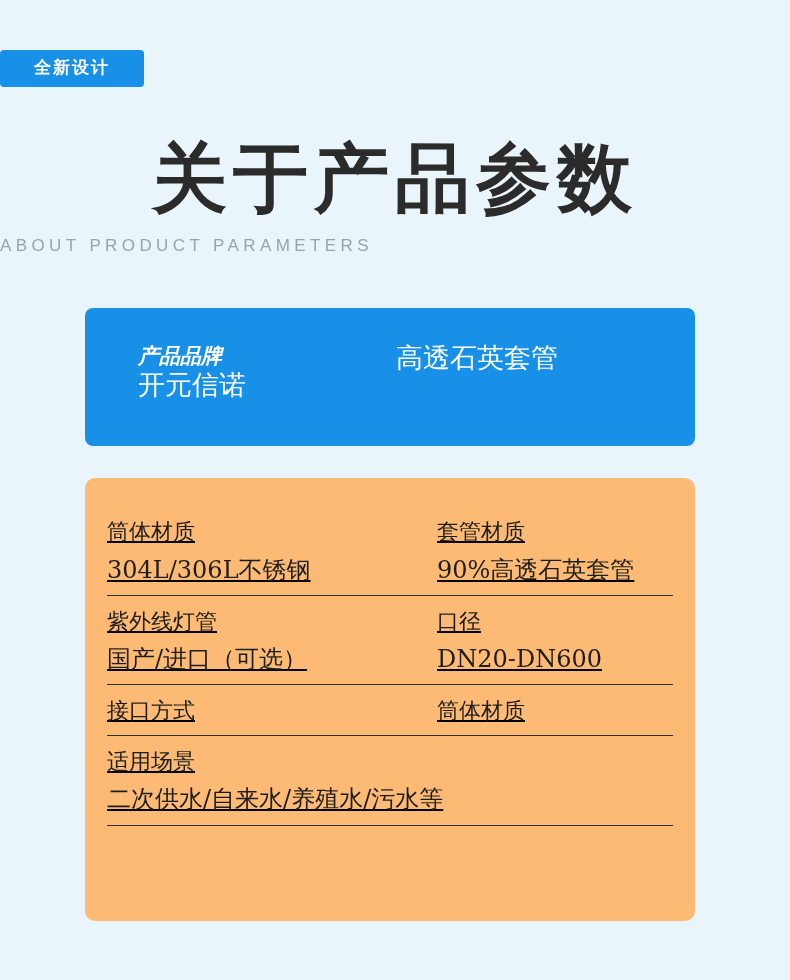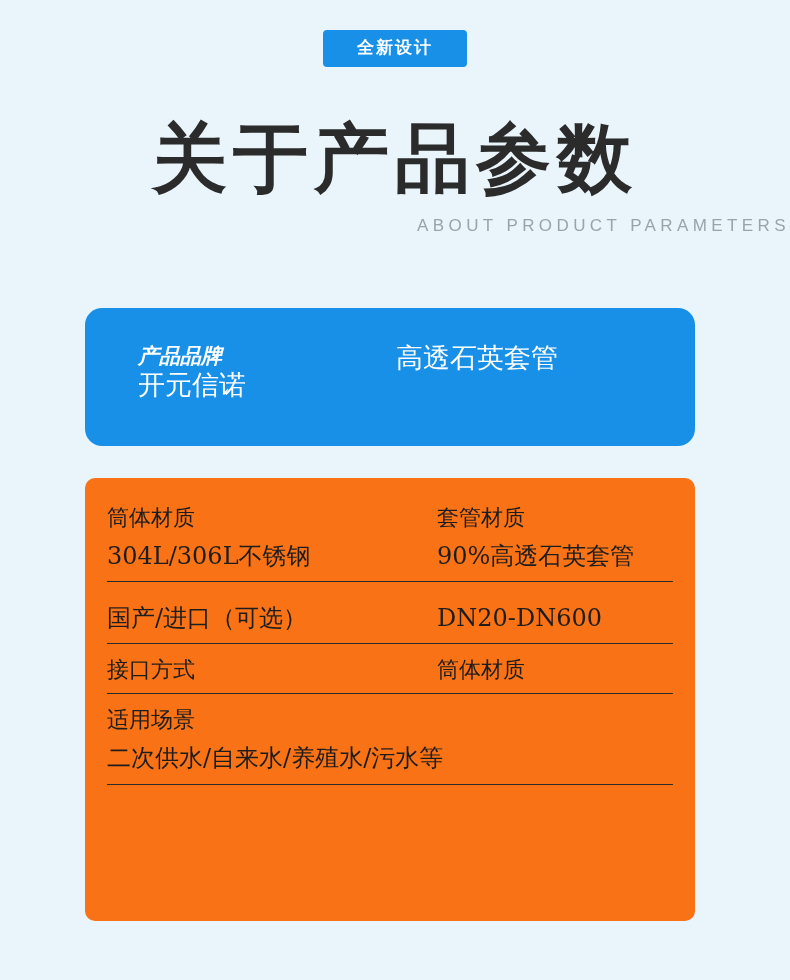--- a/index.html
+++ b/index.html
@@ -17,22 +17,21 @@
     position: relative;
     width: 790px;
     height: 980px;
     background: #eaf4fb;
     box-sizing: border-box;
   }
 
   
   .badge-wrap {
     display: flex;
-    justify-content: center;
-    padding-top: 30px;
+    padding-top: 50px;
   }
   .badge {
     background: #1890e8;
     color: #ffffff;
     font-size: 17px;
     font-weight: bold;
     letter-spacing: 2px;
     padding: 9px 34px 11px;
     border-radius: 4px;
     font-family: "DejaVu Sans", sans-serif;
@@ -42,37 +41,37 @@
     text-align: center;
     margin-top: 52px;
     font-size: 75px;
     font-weight: bold;
     color: #2b2b2b;
     letter-spacing: 6px;
     font-family: "DejaVu Sans", sans-serif;
     line-height: 1.05;
   }
   .sub-title {
-    text-align: right;
+    text-align: left;
     margin-top: 18px;
     font-size: 17px;
     letter-spacing: 4.4px;
     color: #9aa3ab;
     font-family: "Liberation Sans", sans-serif;
   }
 
   
   .blue-panel {
     position: absolute;
     left: 85px;
     top: 308px;
     width: 610px;
     height: 138px;
     background: #1890e8;
-    border-radius: 17px;
+    border-radius: 8px;
     box-sizing: border-box;
     padding: 34px 0 0 0;
   }
   .blue-row {
     display: flex;
   }
   .blue-col {
     box-sizing: border-box;
   }
   .blue-col.first { width: 300px; padding-left: 53px; }
@@ -92,24 +91,25 @@
     line-height: 1.2;
   }
 
   
   .spec-panel {
     position: absolute;
     left: 85px;
     top: 478px;
     width: 610px;
     height: 443px;
-    background: #f97316;
+    background: #fdba74;
     border-radius: 10px;
     box-sizing: border-box;
-    padding: 26px 22px 0 22px;
+    padding: 40px 22px 0 22px;
+    text-decoration: underline;
   }
   .spec-block {
     width: 100%;
   }
   .spec-row {
     display: flex;
   }
   .spec-cell {
     box-sizing: border-box;
   }
@@ -183,20 +183,28 @@
         <div class="spec-cell second">
           <div class="spec-value">90%高透石英套管</div>
         </div>
       </div>
       <div class="divider"></div>
     </div>
 
     <div class="spec-block">
       <div class="spec-row">
         <div class="spec-cell first">
+          <div class="spec-label">紫外线灯管</div>
+        </div>
+        <div class="spec-cell second">
+          <div class="spec-label">口径</div>
+        </div>
+      </div>
+      <div class="spec-row">
+        <div class="spec-cell first">
           <div class="spec-value">国产/进口（可选）</div>
         </div>
         <div class="spec-cell second">
           <div class="spec-value">DN20-DN600</div>
         </div>
       </div>
       <div class="divider"></div>
     </div>
 
     <div class="spec-block">

